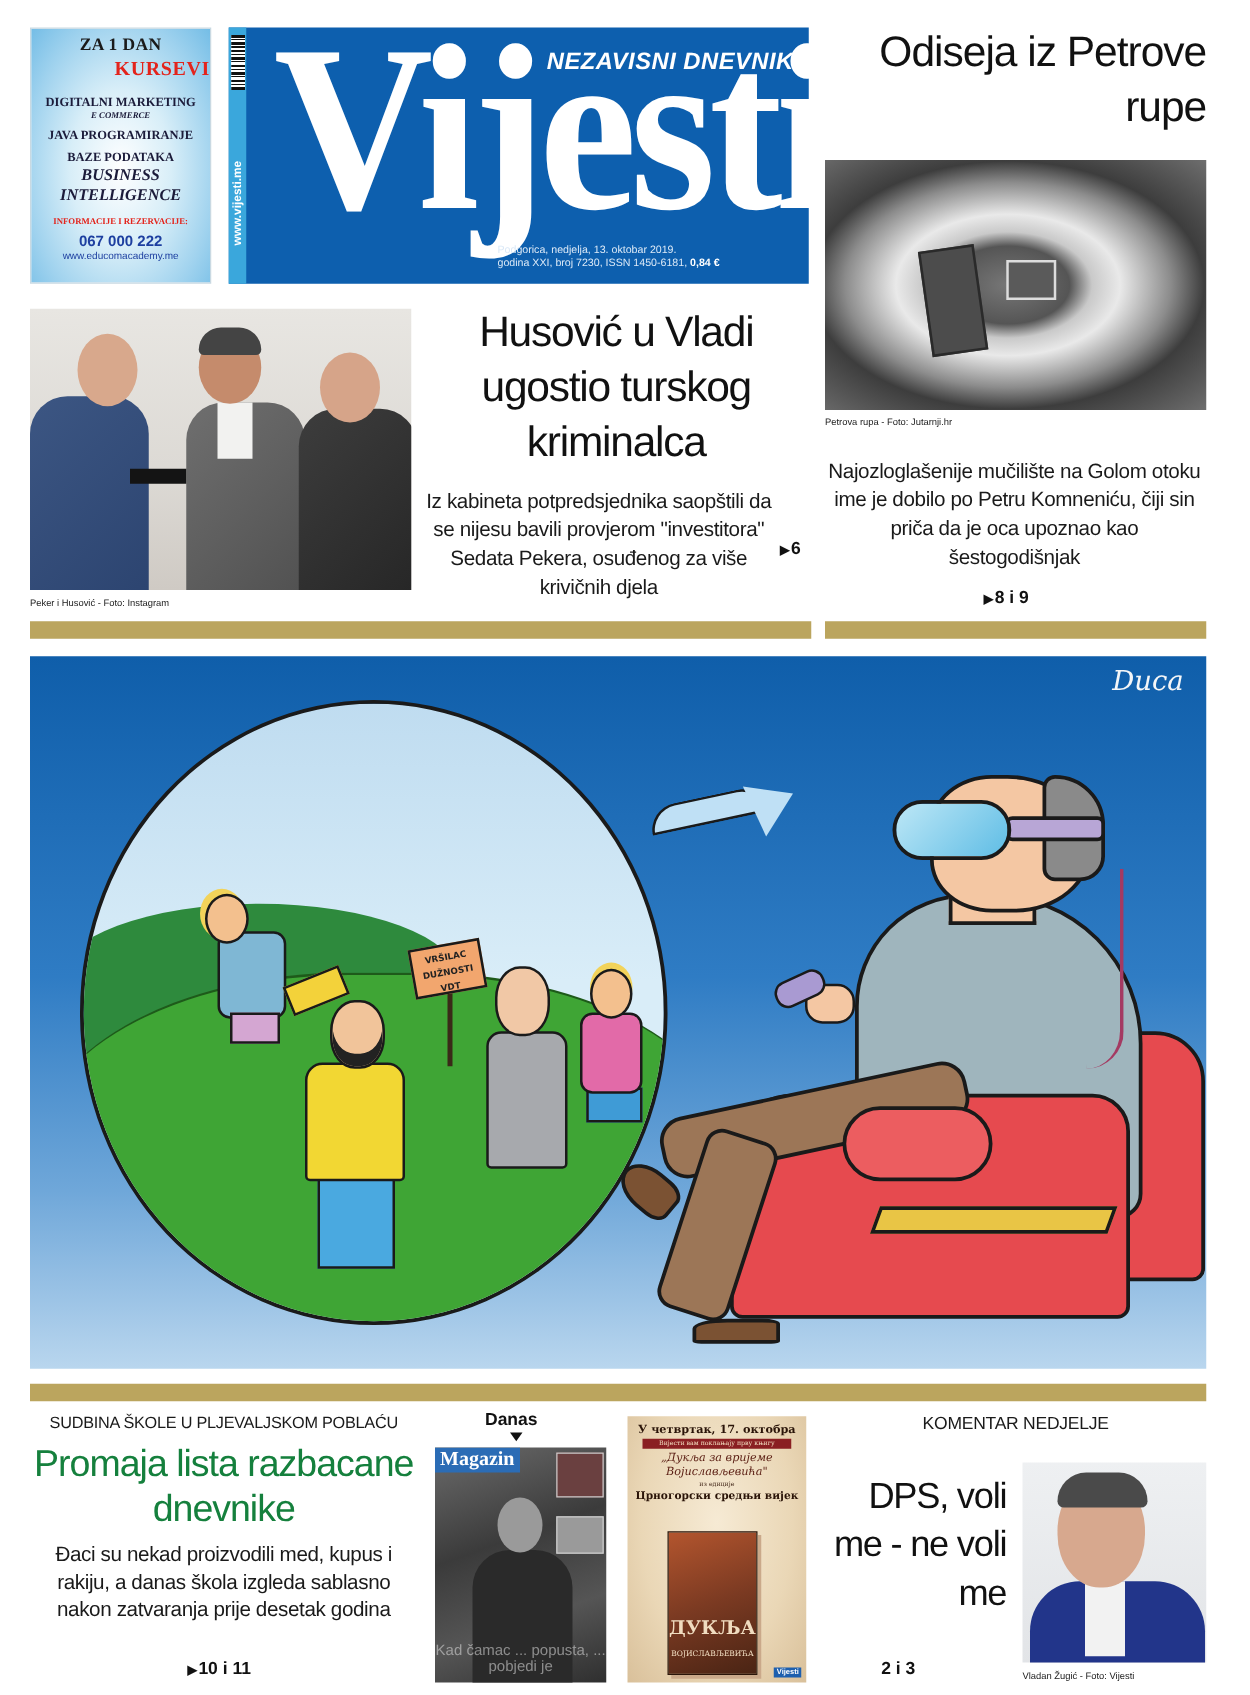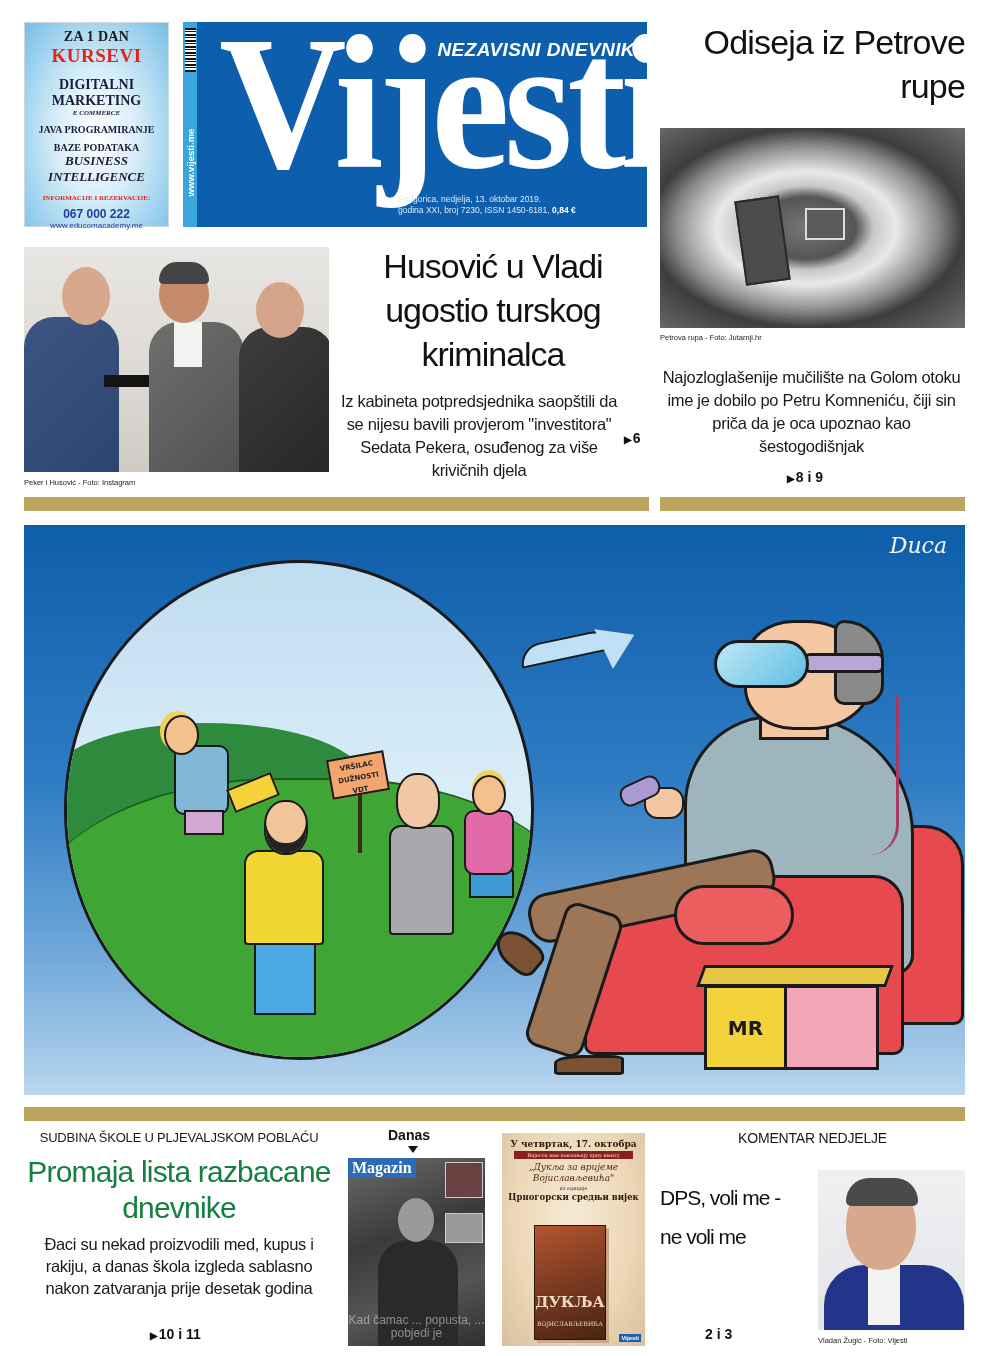--- a/index.html
+++ b/index.html
@@ -8,22 +8,22 @@
   .abs { position: absolute; }
 
   
   .ad-kursevi {
     left: 24px; top: 22px; width: 145px; height: 205px;
     background: radial-gradient(ellipse at 50% 55%, #ffffff 0%, #d8eef8 40%, #9fd2ee 75%, #74bde6 100%);
     border: 1px solid #c9d9e2;
     text-align: center; font-family: "Liberation Serif", serif; font-weight: bold;
   }
   .ad-kursevi .l1 { font-size: 14px; color: #1a1a1a; margin-top: 6px; letter-spacing: .3px; }
-  .ad-kursevi .l2 { font-size: 19px; color: #e3241c; letter-spacing: .5px; line-height: 22px; }
-  .ad-kursevi .l3 { font-size: 14px; color: #1b1b3a; margin-top: 10px; }
+  .ad-kursevi .l2 { font-size: 16px; color: #e3241c; letter-spacing: .5px; line-height: 22px; text-align: right; }
+  .ad-kursevi .l3 { font-size: 10px; color: #1b1b3a; margin-top: 10px; }
   .ad-kursevi .l4 { font-size: 7px; color: #1b1b3a; font-style: italic; }
   .ad-kursevi .l5 { font-size: 10px; color: #1b1b3a; margin-top: 7px; }
   .ad-kursevi .l6 { font-size: 10px; color: #1b1b3a; margin-top: 7px; }
   .ad-kursevi .l7 { font-size: 13px; color: #1b1b3a; font-style: italic; }
   .ad-kursevi .l8 { font-size: 7px; color: #e3241c; margin-top: 9px; }
   .ad-kursevi .l9 { font-family: "Liberation Sans", sans-serif; font-size: 12px; color: #1d3fa0; margin-top: 5px; }
   .ad-kursevi .l10 { font-family: "Liberation Sans", sans-serif; font-size: 8px; color: #1d3fa0; font-weight: normal; }
 
   
   .masthead { left: 183px; top: 22px; width: 464px; height: 205px; background: #0d5fae; }
@@ -211,22 +211,22 @@
   }
   .book-cover .bt { position: absolute; left: 0; bottom: 28px; width: 100%; text-align: center; color: #f0dcc0; font-size: 15px; font-weight: bold; }
   .book-cover .bs { position: absolute; left: 0; bottom: 12px; width: 100%; text-align: center; color: #f0dcc0; font-size: 6px; }
   .book-ad .vlogo { position: absolute; right: 4px; bottom: 4px; background: #1d5fae; color: #fff; font-family: "Liberation Sans", sans-serif; font-size: 6px; font-weight: bold; padding: 1px 2px; }
 
   .kicker-komentar {
     left: 660px; top: 1130px; width: 305px; text-align: center;
     font-family: "Liberation Sans", sans-serif; font-size: 14px; color: #1a1a1a; letter-spacing: -.2px;
   }
   .komentar-title {
-    left: 660px; top: 1178px; width: 145px; text-align: left;
-    font-family: "Liberation Sans", sans-serif; font-size: 21px; line-height: 39px; color: #111; letter-spacing: -1px;
+    left: 660px; top: 1178px; width: 145px; text-align: right;
+    font-family: "Liberation Sans", sans-serif; font-size: 29px; line-height: 39px; color: #111; letter-spacing: -1px;
   }
   .komentar-ref { left: 705px; top: 1326px; }
   .photo-zugic {
     left: 818px; top: 1170px; width: 147px; height: 160px; overflow: hidden;
     background: linear-gradient(180deg, #eef0f2 0%, #e2e4e7 100%);
   }
   .zugic-head { position: absolute; left: 28px; top: 12px; width: 70px; height: 88px; background: #d7a88e; border-radius: 48%; }
   .zugic-hair { position: absolute; left: 28px; top: 8px; width: 72px; height: 28px; background: #4a4a4a; border-radius: 36px 36px 8px 8px; }
   .zugic-body { position: absolute; left: 6px; top: 95px; width: 140px; height: 80px; background: #22358a; border-radius: 40px 40px 0 0; }
   .zugic-shirt { position: absolute; left: 50px; top: 95px; width: 32px; height: 60px; background: #f2f2f2; }
@@ -329,24 +329,20 @@
   <div class="char c-cable"></div>
   <div class="char c-chair-seat"></div>
   <div class="char c-leg1"></div>
   <div class="char c-leg2"></div>
   <div class="char c-chair-arm"></div>
   <div class="char c-shoe1"></div>
   <div class="char c-shoe2"></div>
   <div class="char c-hand"></div>
   <div class="char c-remote"></div>
   <div class="char c-box-flap"></div>
-  <div class="char c-box">
-    <div class="front">MR</div>
-    <div class="side"></div>
-  </div>
   <div class="signature">Duca</div>
 </div>
 
 <div class="abs gold gold-3"></div>
 
 <div class="abs kicker-skola">SUDBINA ŠKOLE U PLJEVALJSKOM POBLAĆU</div>
 <div class="abs skola-title">Promaja lista razbacane dnevnike</div>
 <div class="abs skola-deck">Đaci su nekad proizvodili med, kupus i rakiju, a danas škola izgleda sablasno nakon zatvaranja prije desetak godina</div>
 <div class="abs page-ref skola-ref">
   <span class="tri">▶</span><span>10 i 11</span>

